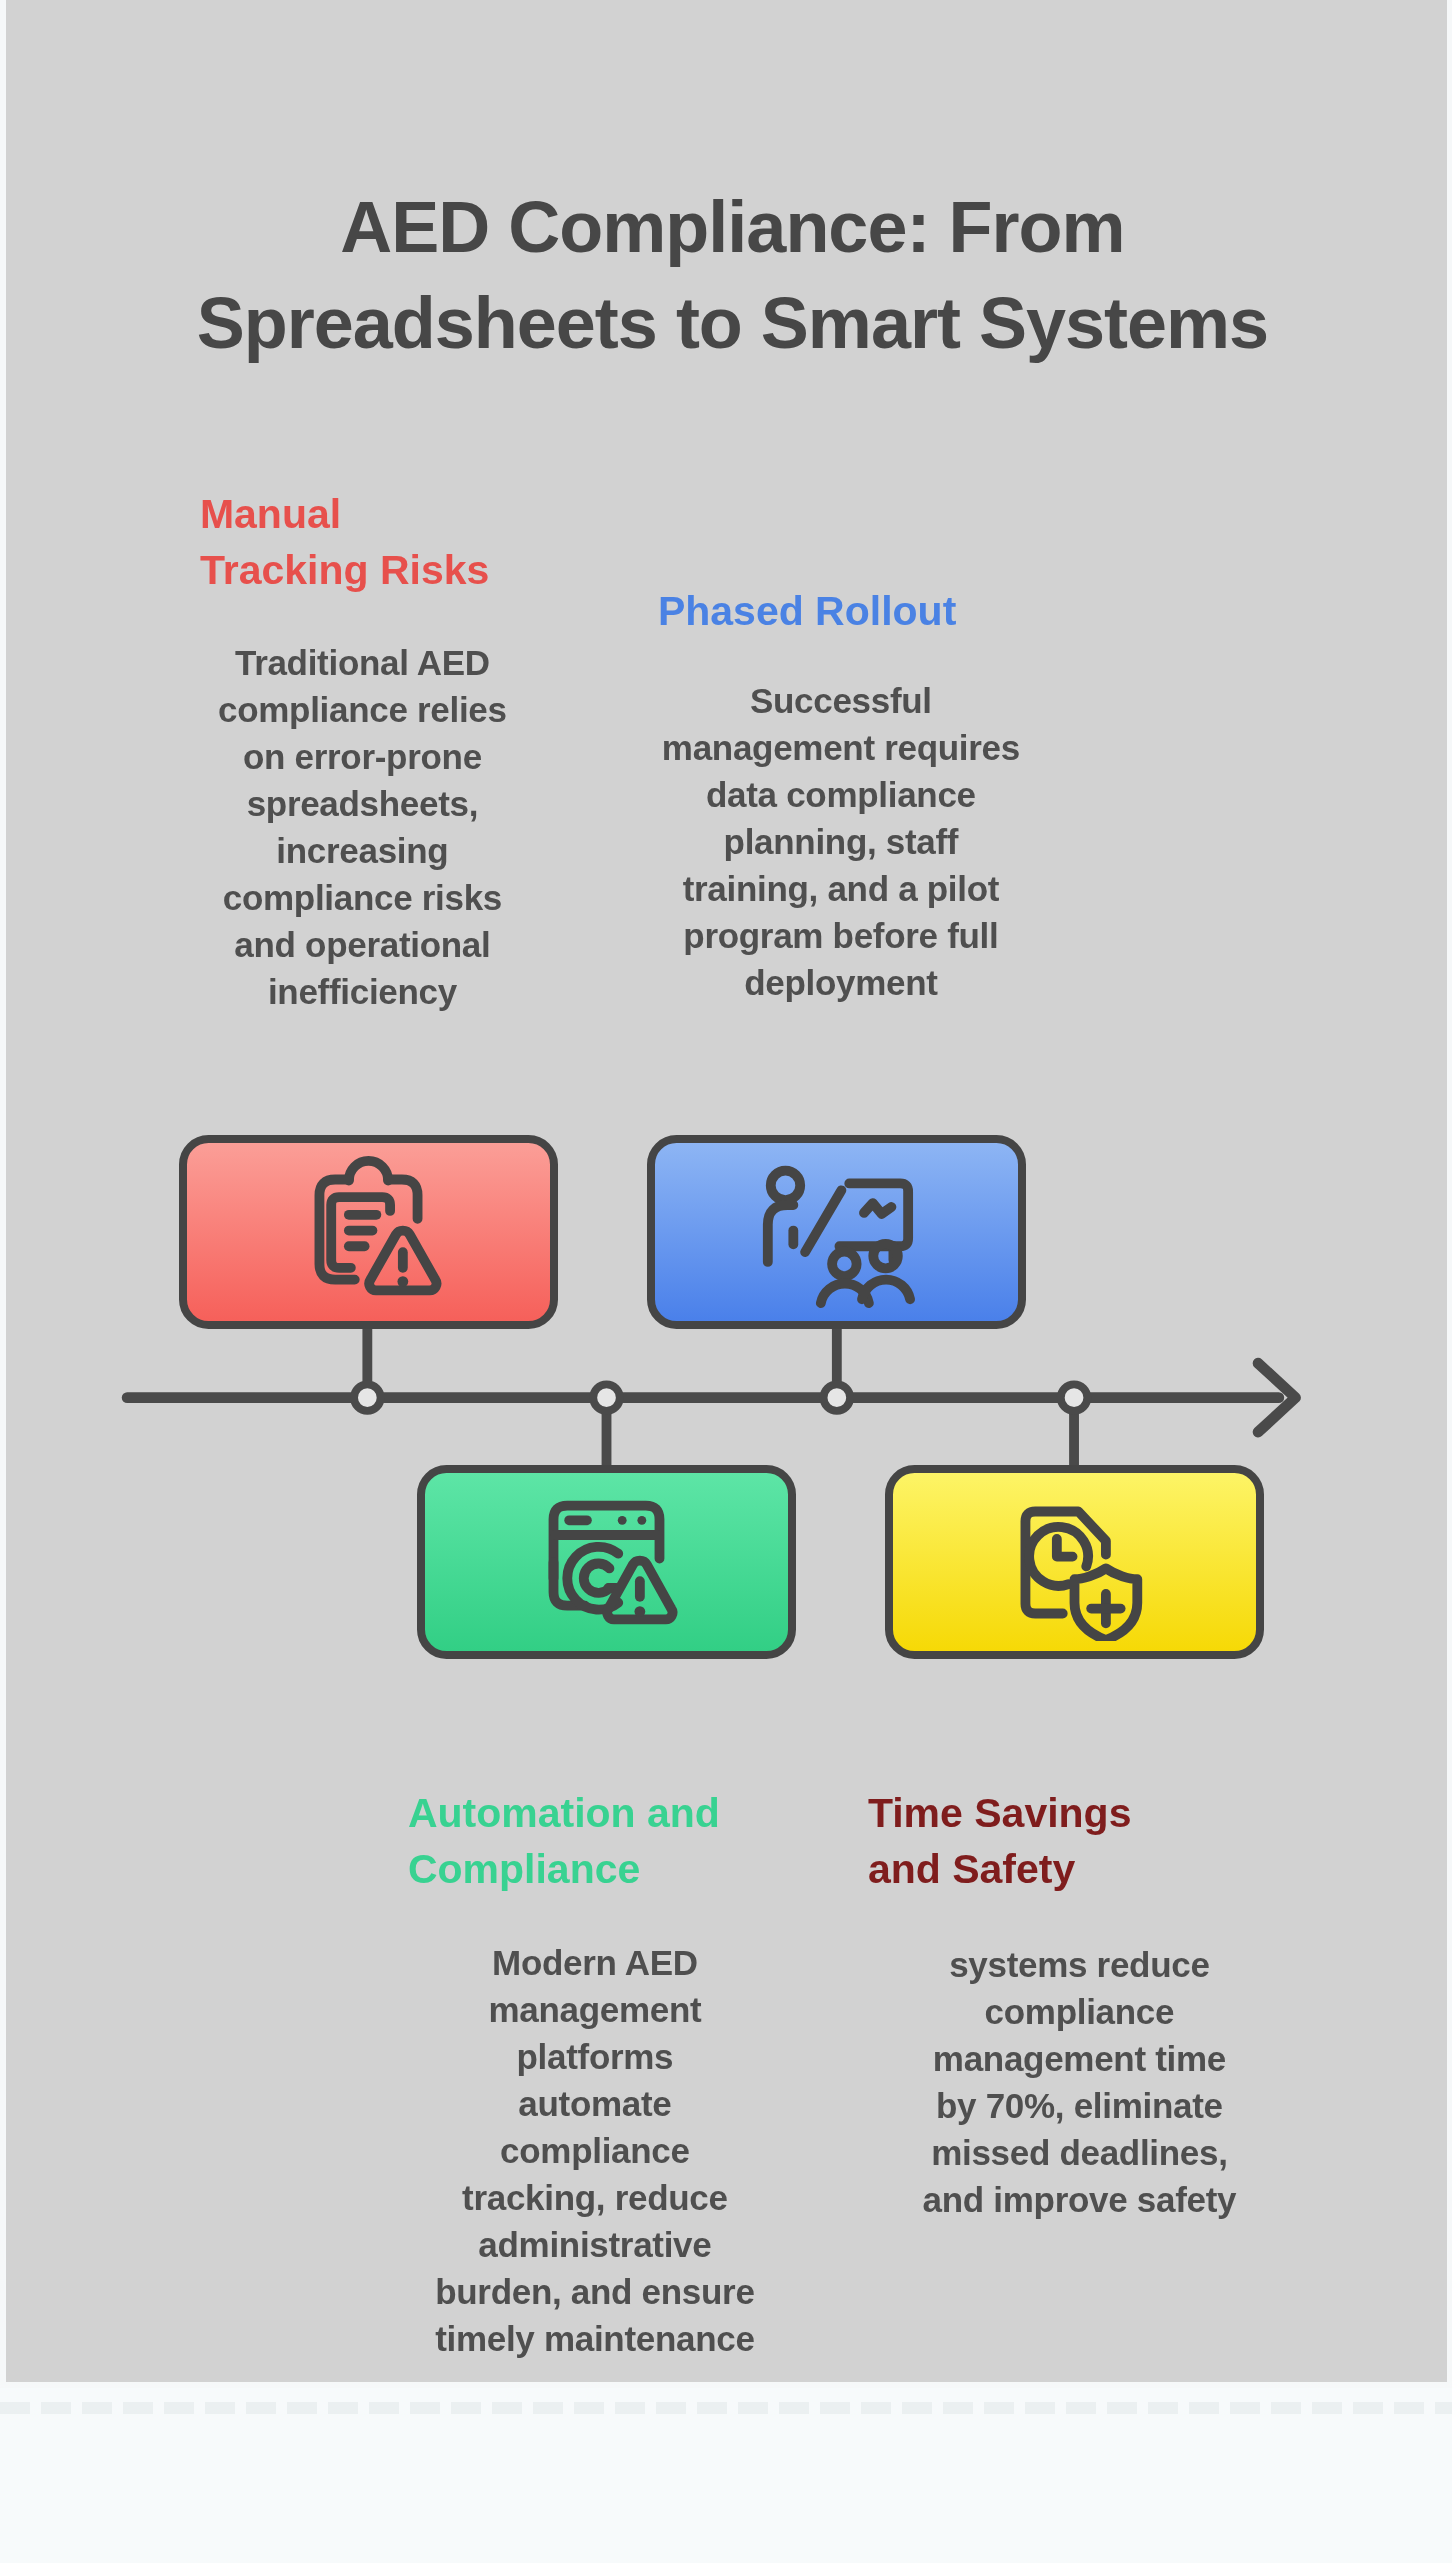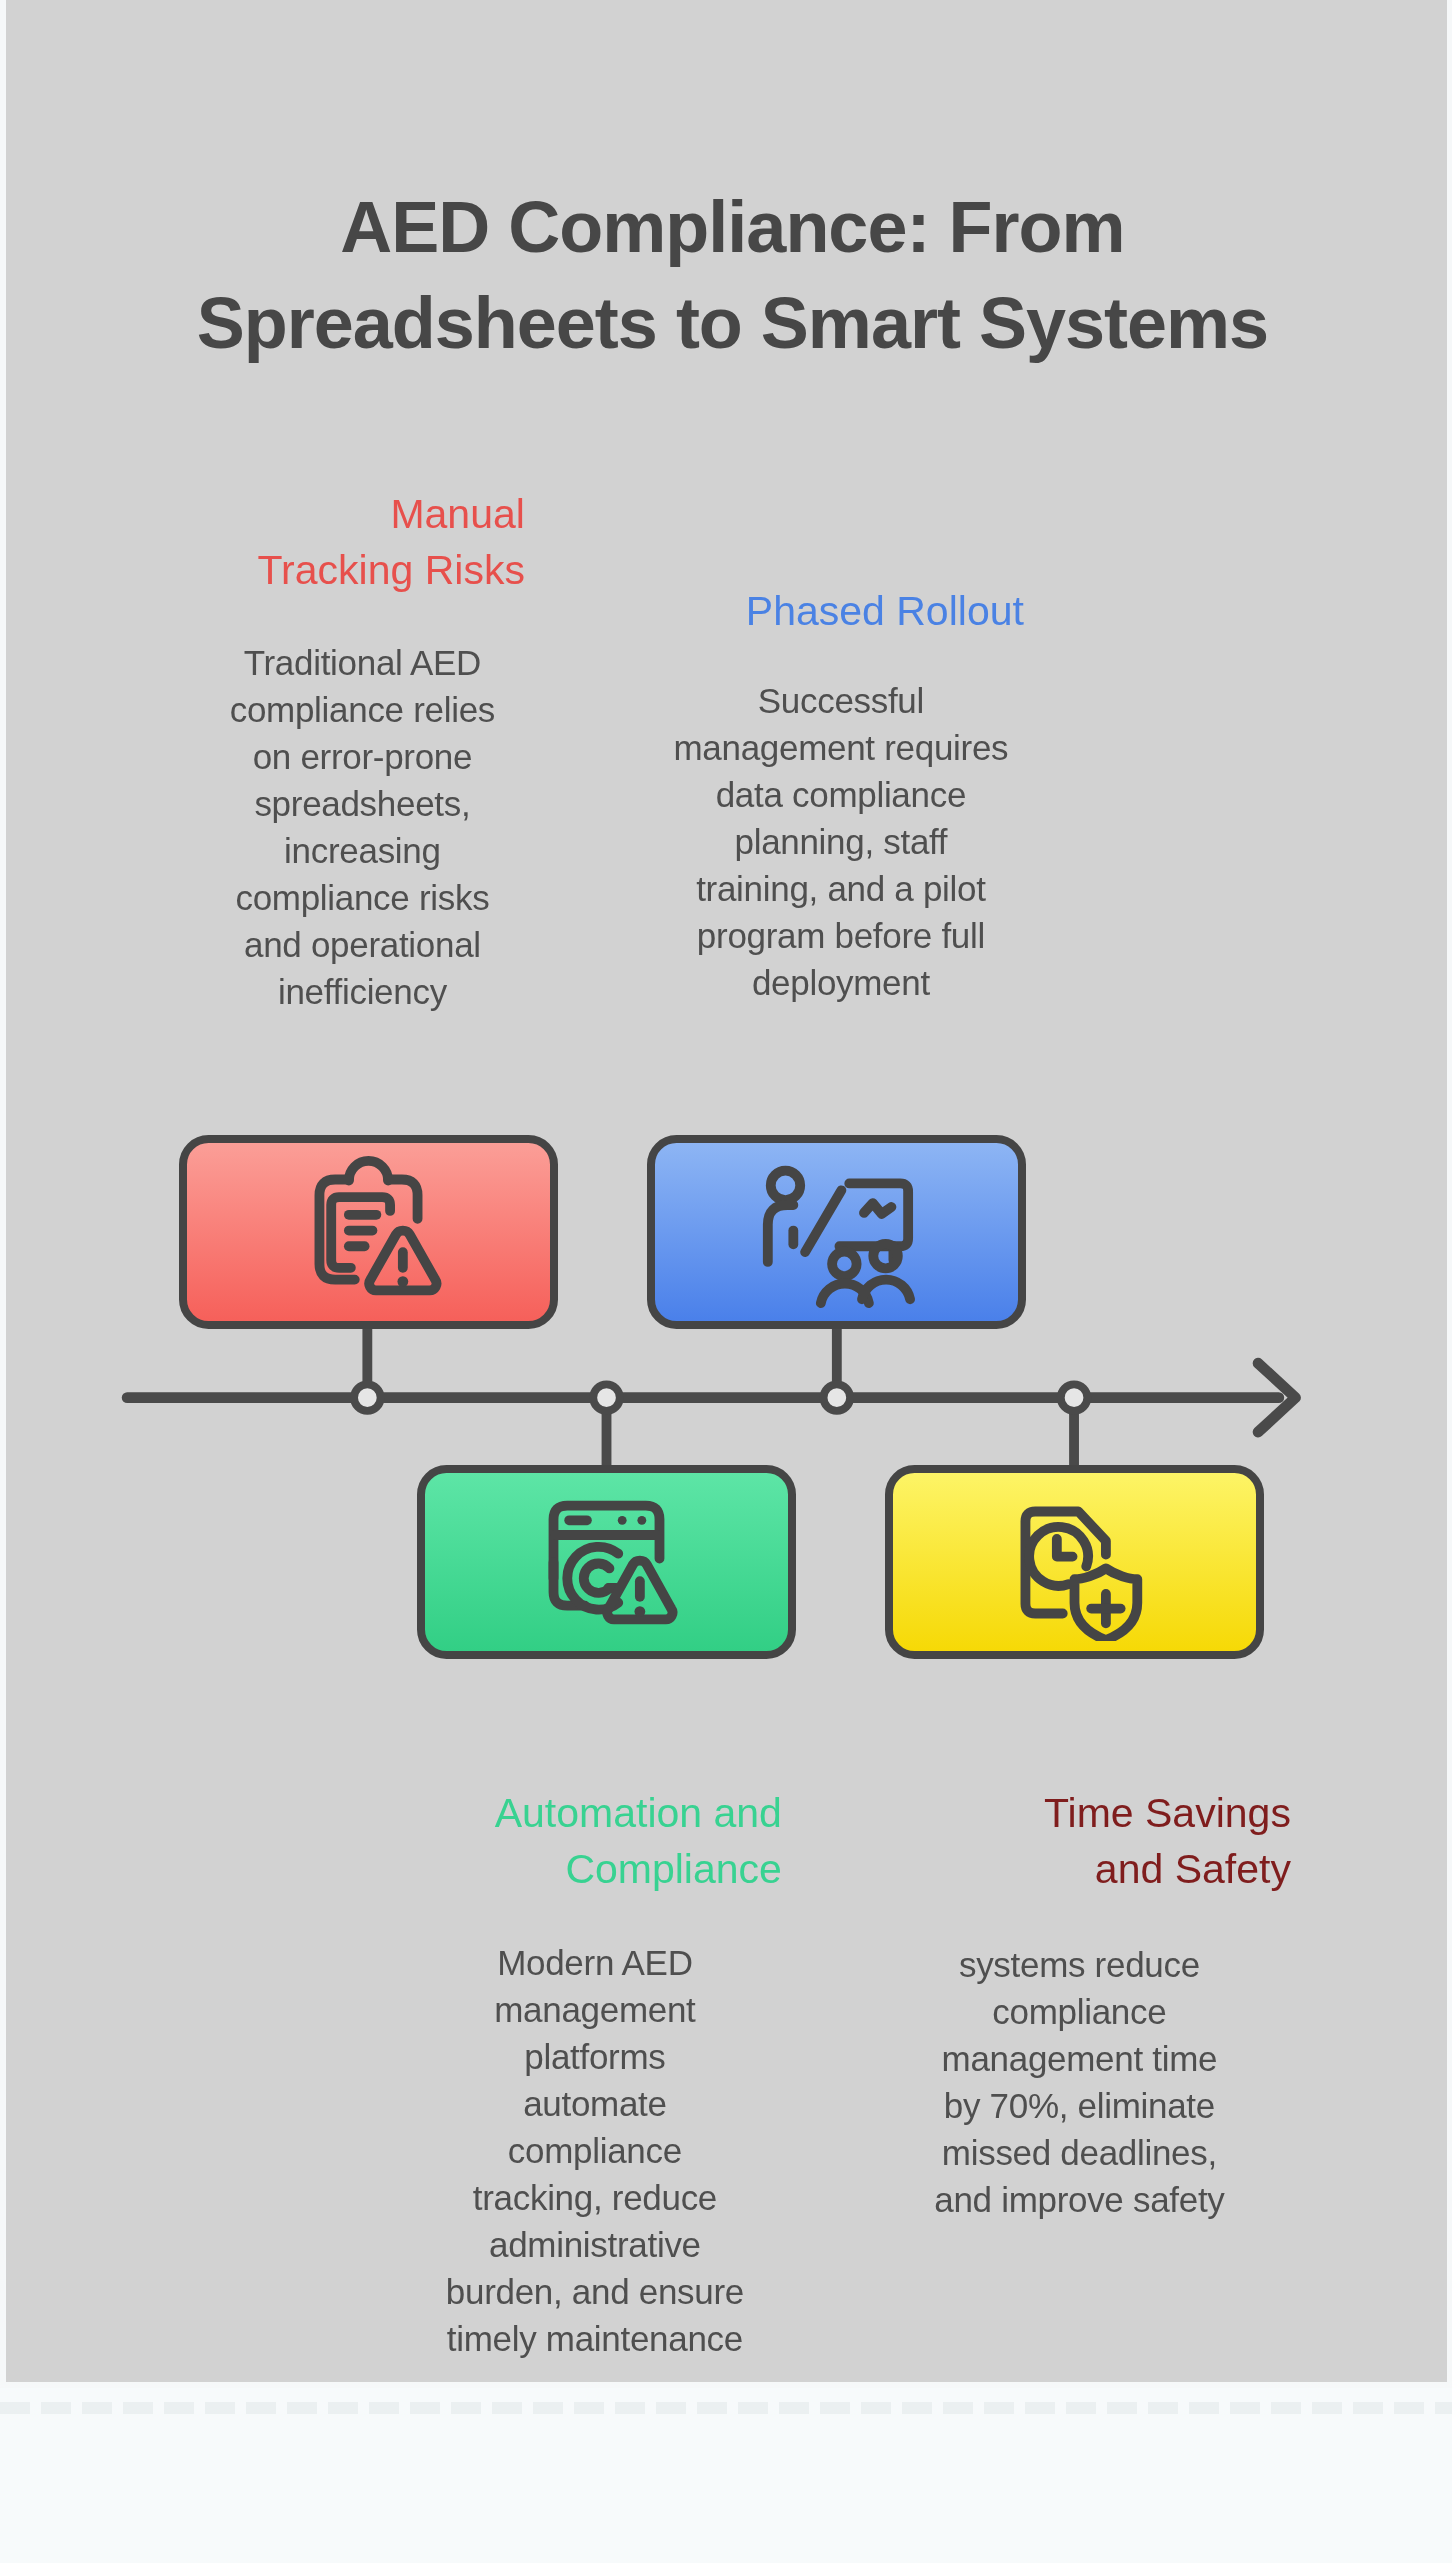--- a/index.html
+++ b/index.html
@@ -12,25 +12,25 @@
     position:absolute;left:5.9px;top:0;width:1441px;height:2382px;
     background:#d2d2d2;
   }
   
   .title{
     position:absolute;left:136px;top:179px;width:1181px;margin:0;
     font-size:72px;line-height:96px;font-weight:700;color:#474747;
     text-align:center;letter-spacing:-1px;
   }
   .phase-heading{
-    position:absolute;font-size:41px;line-height:56px;font-weight:400;
-    text-align:right;
+    position:absolute;font-size:41px;line-height:56px;font-weight:700;
+    text-align:left;
   }
   .phase-body{
-    position:absolute;font-size:35px;line-height:47px;font-weight:400;
+    position:absolute;font-size:35px;line-height:47px;font-weight:700;
     color:#4f4f4f;text-align:center;letter-spacing:-0.3px;
   }
   .h1r{left:194px;top:486px;width:325px;color:#e7504c;}
   .b1r{left:187px;top:639px;width:339px;}
   .h2b{left:652px;top:583px;width:366px;color:#4a82e4;}
   .b2b{left:646px;top:677px;width:378px;}
   .h3g{left:402px;top:1785px;width:374px;color:#38d291;}
   .b3g{left:397px;top:1939px;width:384px;}
   .h4y{left:862px;top:1785px;width:423px;color:#7f1d1d;}
   .b4y{left:857px;top:1941px;width:433px;}

